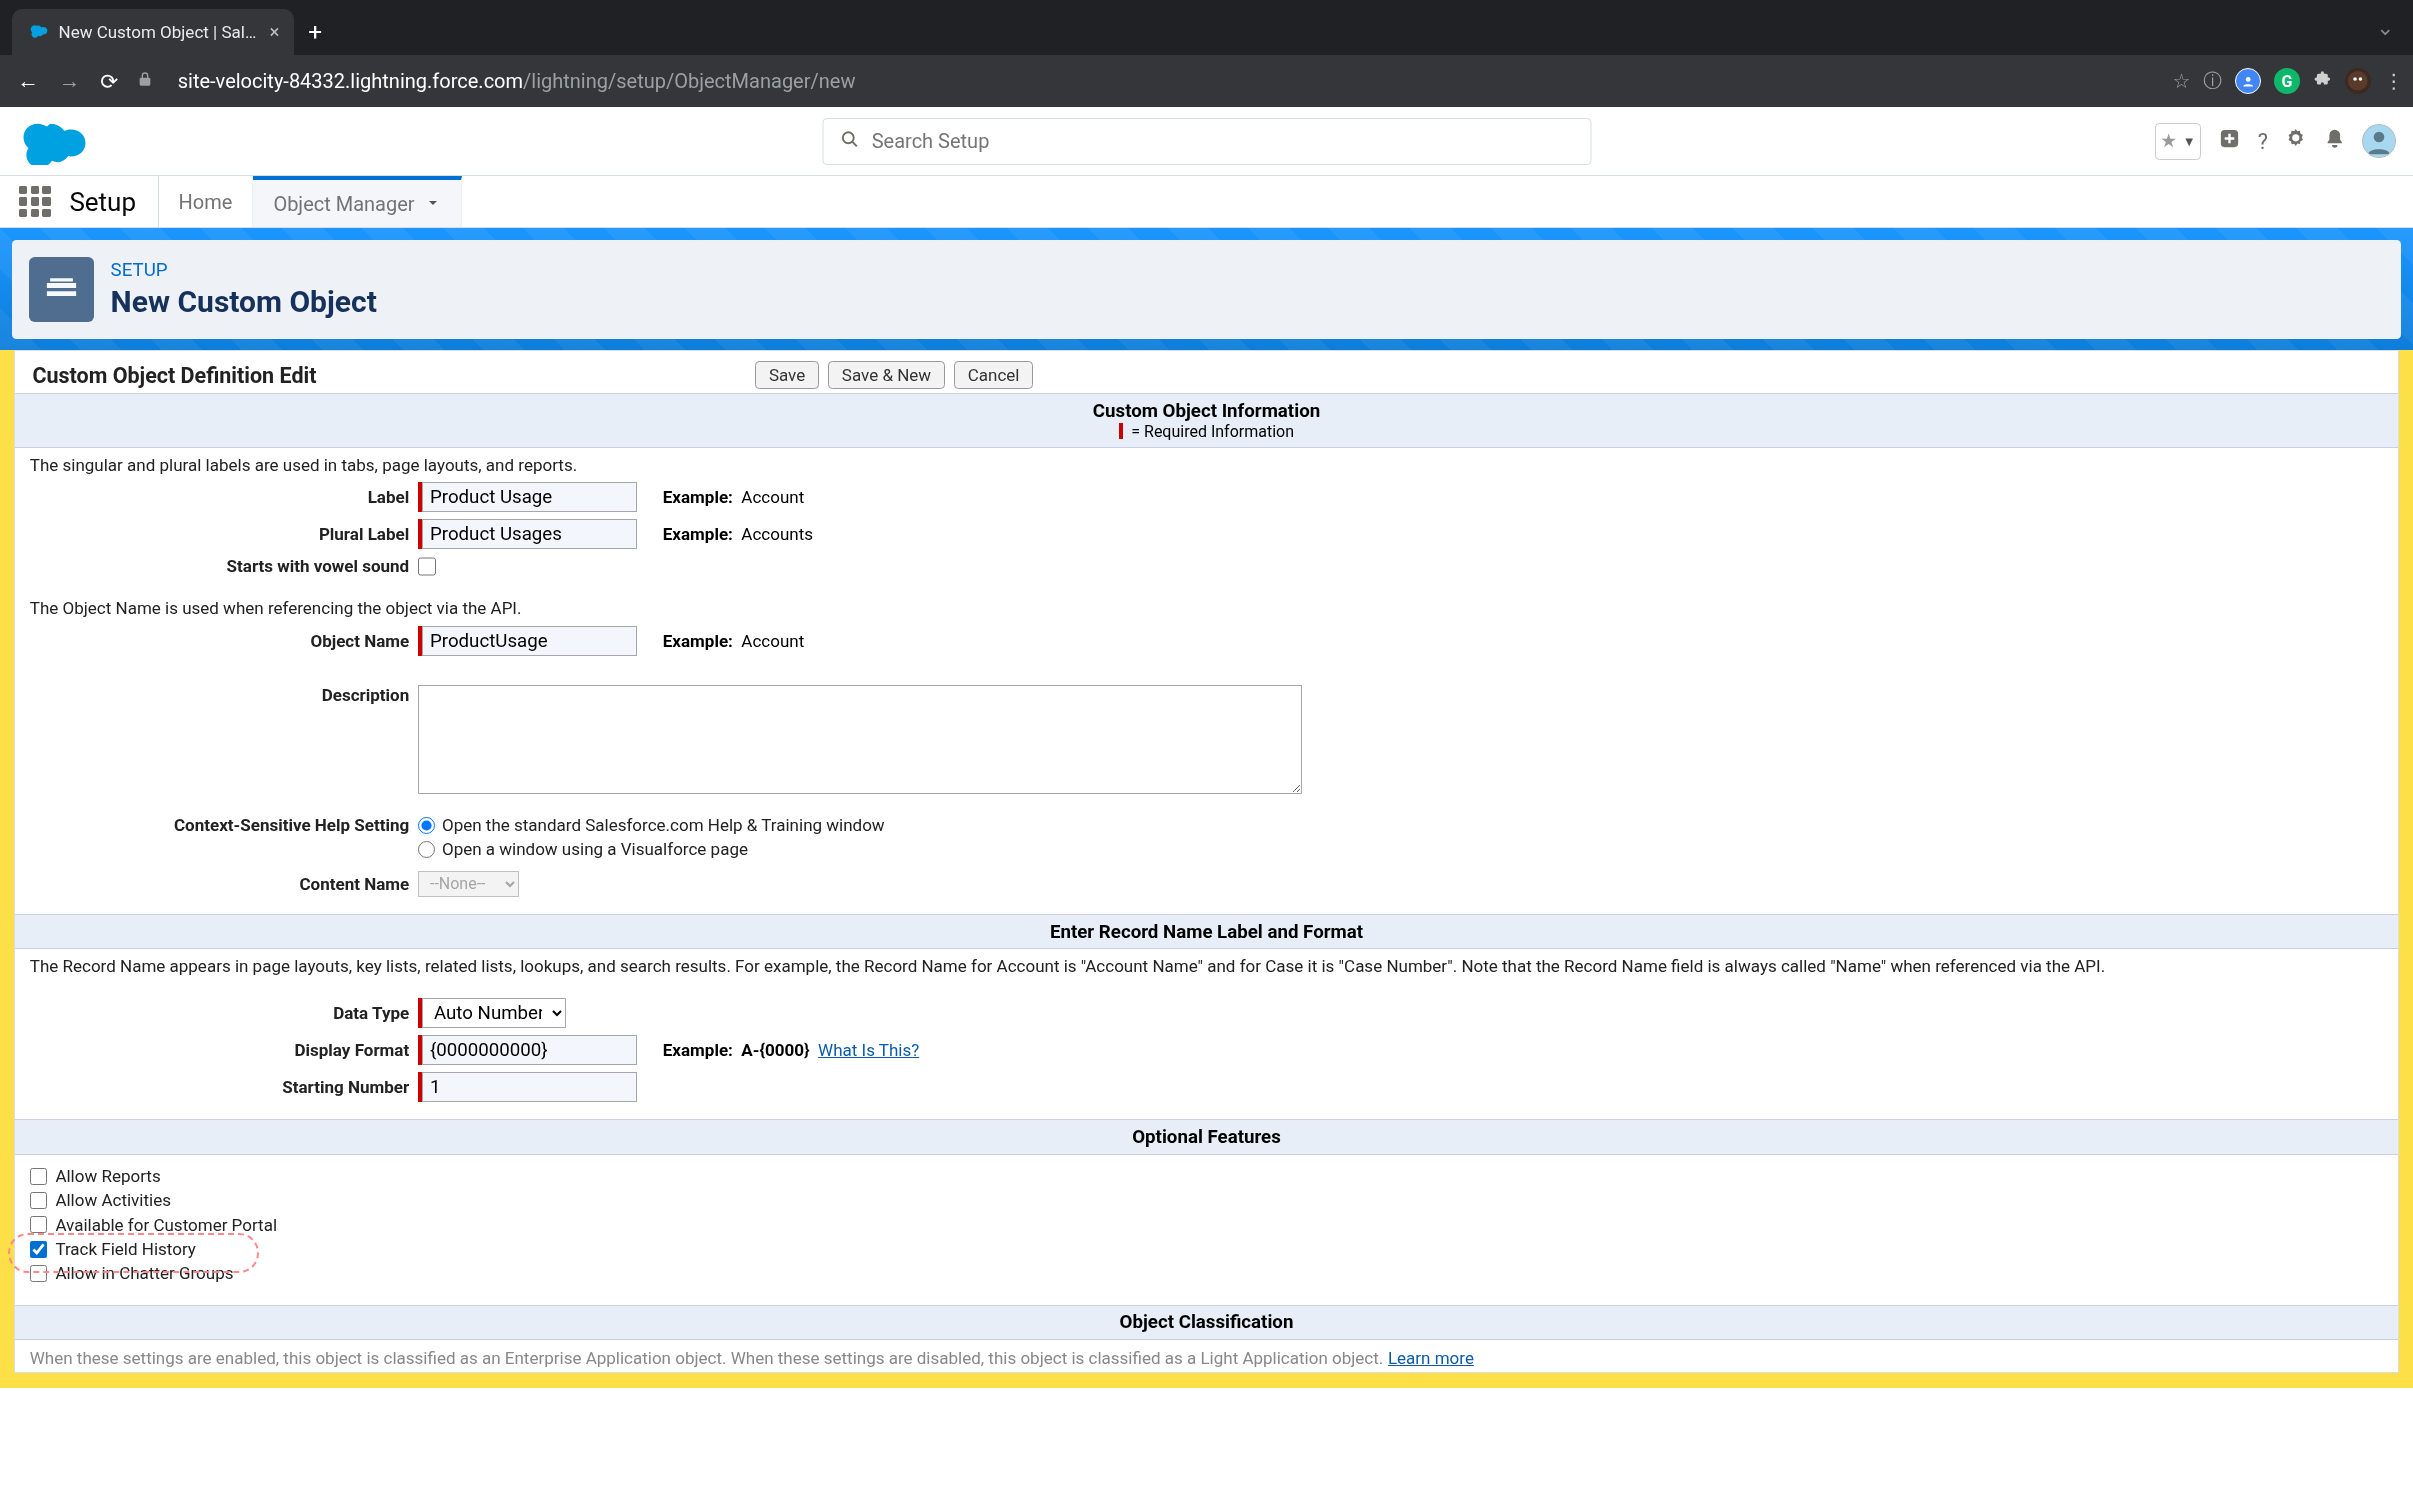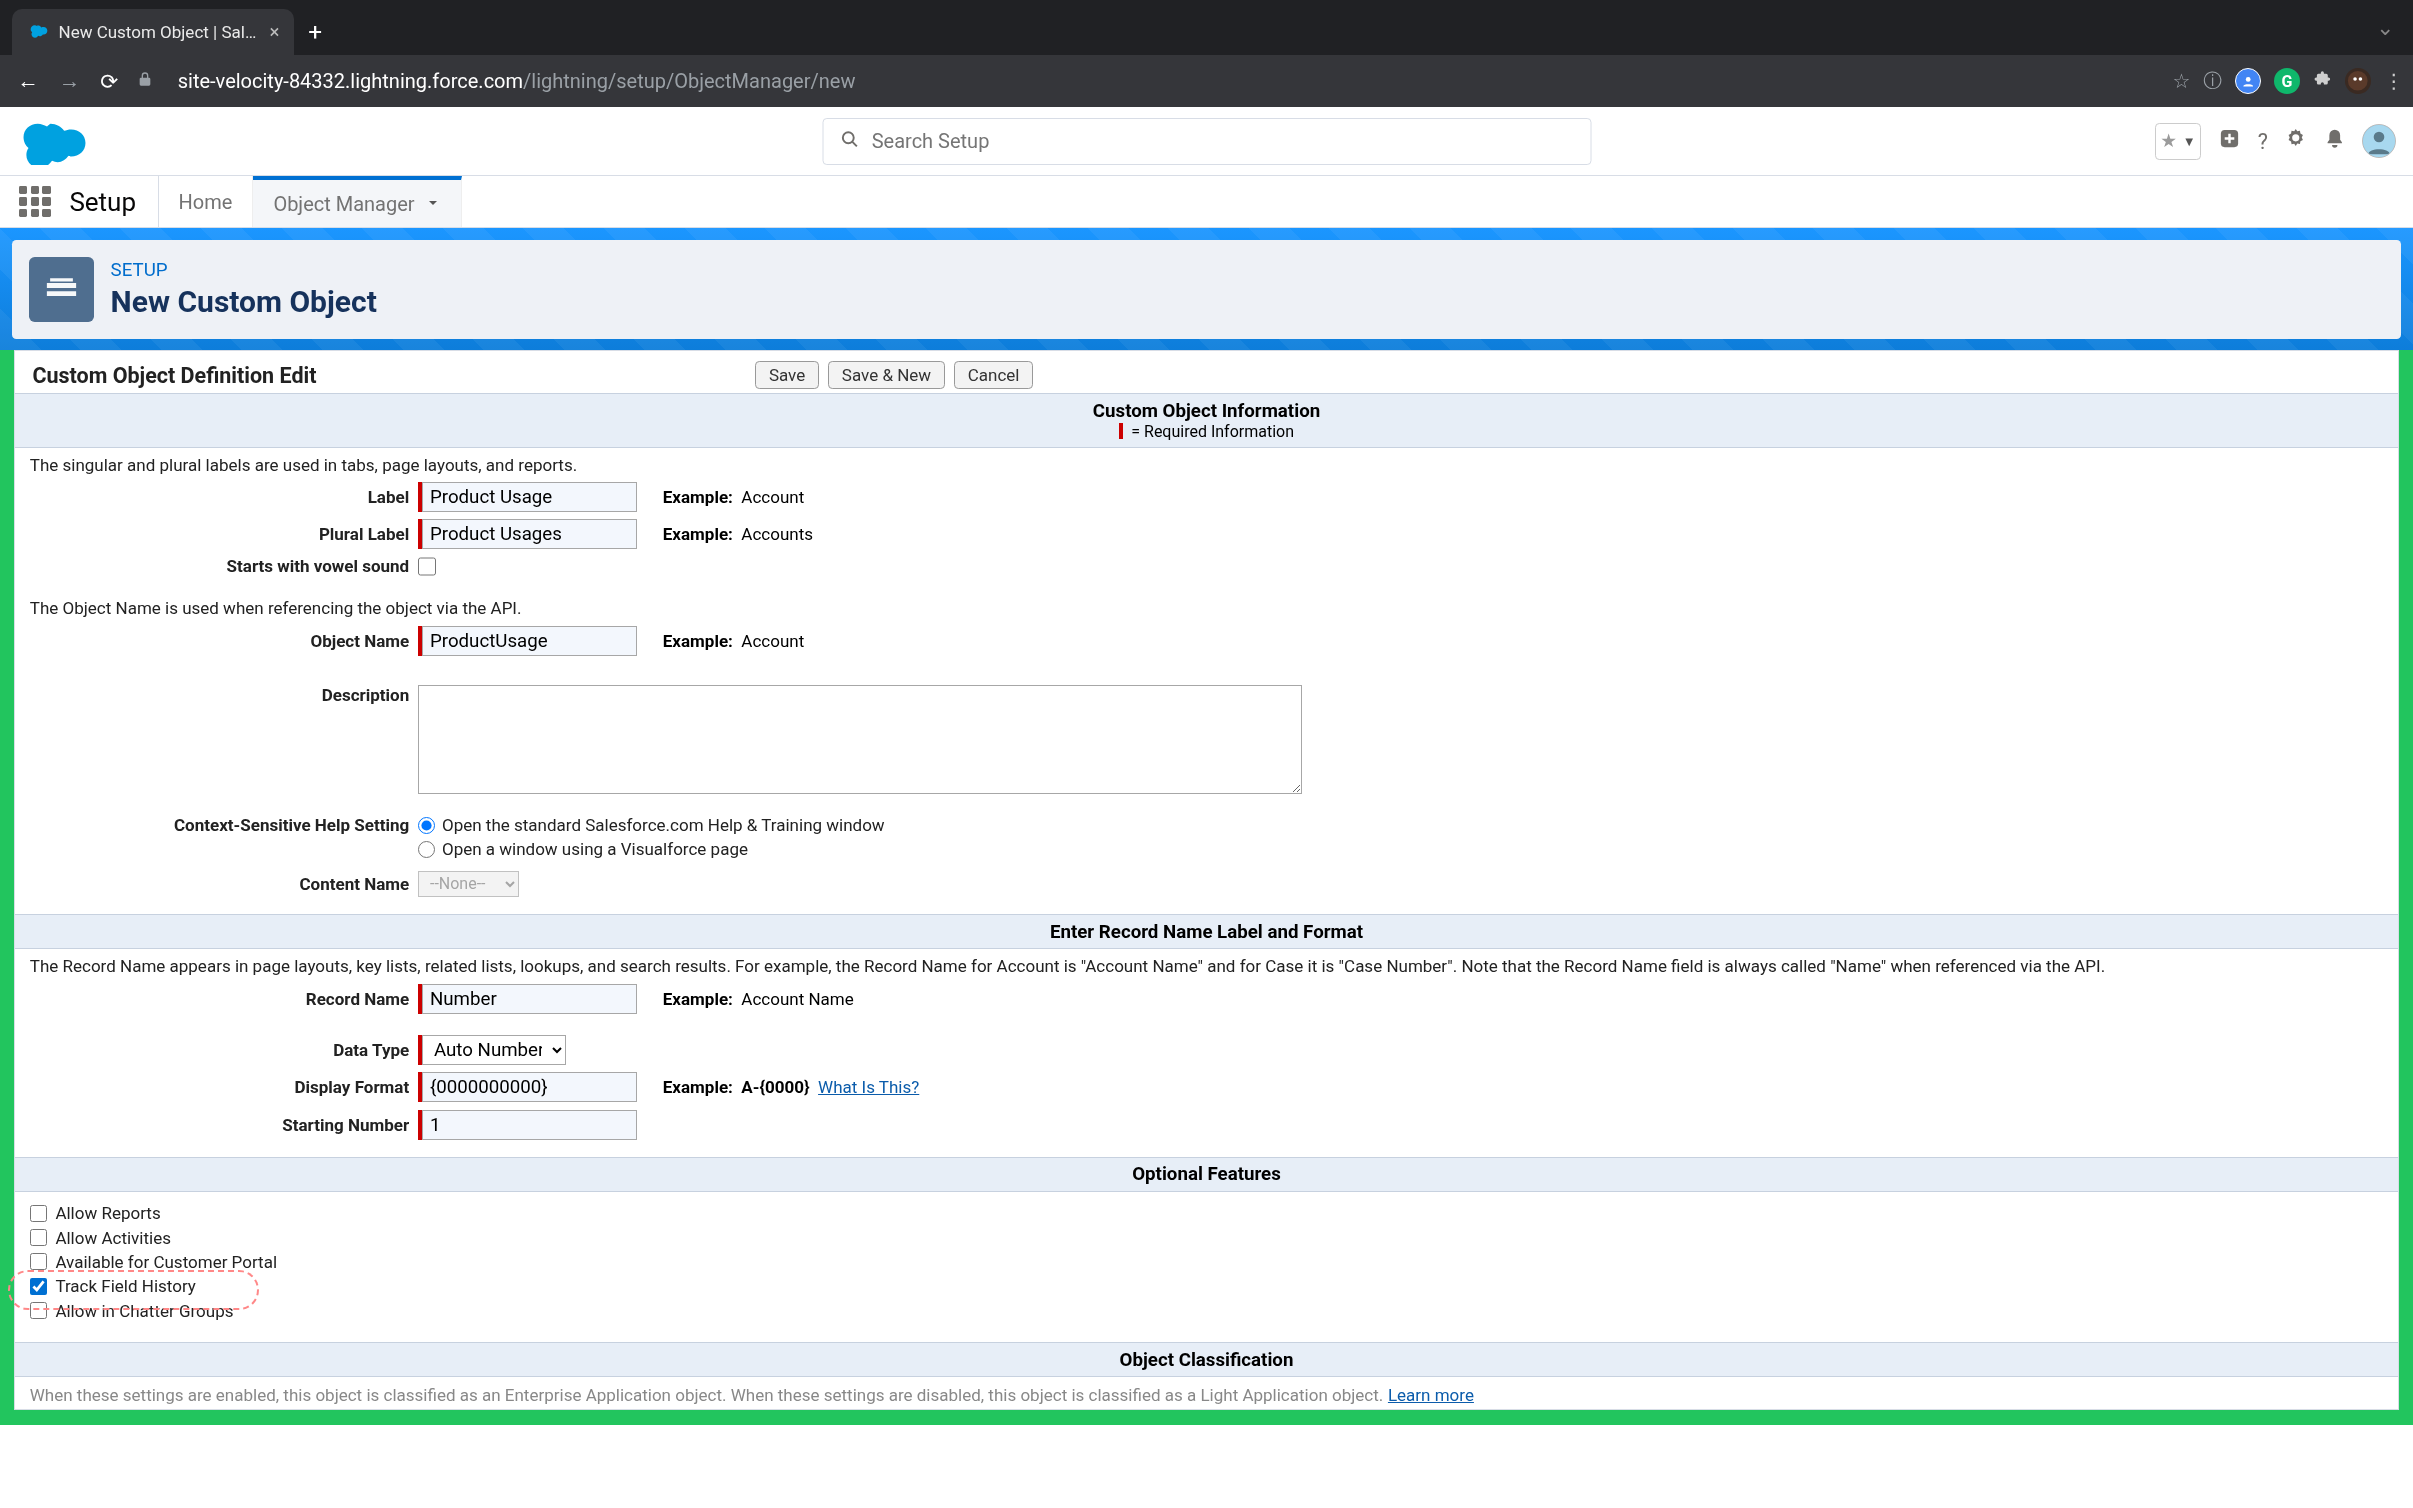--- a/index.html
+++ b/index.html
@@ -45,21 +45,21 @@
     .setup-label{font-size:26px; font-weight:400; color:#080707; padding:0 21.5px 0 4.3px; border-right:0.7px solid #d8dde6; height:100%; display:flex;align-items:center;}
     .nav-item{height:100%; display:flex;align-items:center;padding:0 20px; font-size:20px; color:#737373; border-right:0.7px solid #eee;}
     .nav-item.active{border-top:4.3px solid #0070d2; background:#f4f6f9;}
     .nav-item svg{margin-left:10px;}
     .page-banner-inner{background:#eef1f6; margin:-1.4px; padding:17px 17px; border-radius:4.3px; display:flex; gap:17px; align-items:center;}
     .banner-icon{width:65px;height:65px;background:#4f6e8f;border-radius:5.7px;display:flex;align-items:center;justify-content:center;}
     .banner-texts .crumb{color:#006dcc;font-size:18.7px;}
     .banner-texts h1{font-size:30px;font-weight:700;color:#16325c;margin-top:2.9px;}
 
     
-    .content-wrap{background:#22c55e; padding:0 14.4px 14.4px 14.4px;}
+    .content-wrap{background:#fde047; padding:0 14.4px 14.4px 14.4px;}
     .content-panel{background:#fff; border:0.7px solid #d8dde6; border-radius:0; padding:0; font-size:18.7px; color:#222;}
     .classic-font{font-family: Arial, Helvetica, sans-serif;}
 
     .pg-title-row{display:flex; align-items:center; padding:10px 17px 4.3px 17px; gap:14.4px;}
     .pg-title{font-size:21.5px; font-weight:700;}
     .btn-row{display:flex; gap:8.6px;}
     .sf-btn{background:#f3f3f3; border:0.7px solid #999; border-radius:4.3px; padding:2.9px 13px; font-size:17px; color:#333;}
 
     .section-header{background:#e7eef7; padding:5.7px 14.4px; font-size:18.7px; font-weight:700; color:#000; display:flex; align-items:center; justify-content:center; border-top:0.7px solid #c7d1df; border-bottom:0.7px solid #c7d1df;flex-direction:column;}
     .req-legend{font-size:16px;font-weight:400;display:flex;align-items:center;gap:8px;}
@@ -318,27 +318,20 @@
           </div>
       </div>
     </div>
 
     <div class="section-header">
       <span>Enter Record Name Label and Format</span>
     </div>
     <div class="section-body">
       <div class="help-text">The Record Name appears in page layouts, key lists, related lists, lookups, and search results. For example, the Record Name for Account is "Account Name" and for Case it is "Case Number". Note that the Record Name field is always called "Name" when referenced via the API.</div>
 
-      <div class="form-row">
-        <div class="lbl">Record Name</div>
-        <div class="ctrl req-input">
-            <input class="text-input" value="Number" style="">
-          </div>
-        <div class="example"><b>Example:</b>&nbsp;&nbsp;<span>Account Name</span></div>
-      </div>
 
       <div class="form-row" style="margin-top:21.5px;">
         <div class="lbl">Data Type</div>
         <div class="ctrl req-input">
             <select class="text-input" style="width:144px;height:30px;background:#fff;"><option>Auto Number</option></select>
           </div>
       </div>
 
       <div class="form-row">
         <div class="lbl">Display Format</div>

